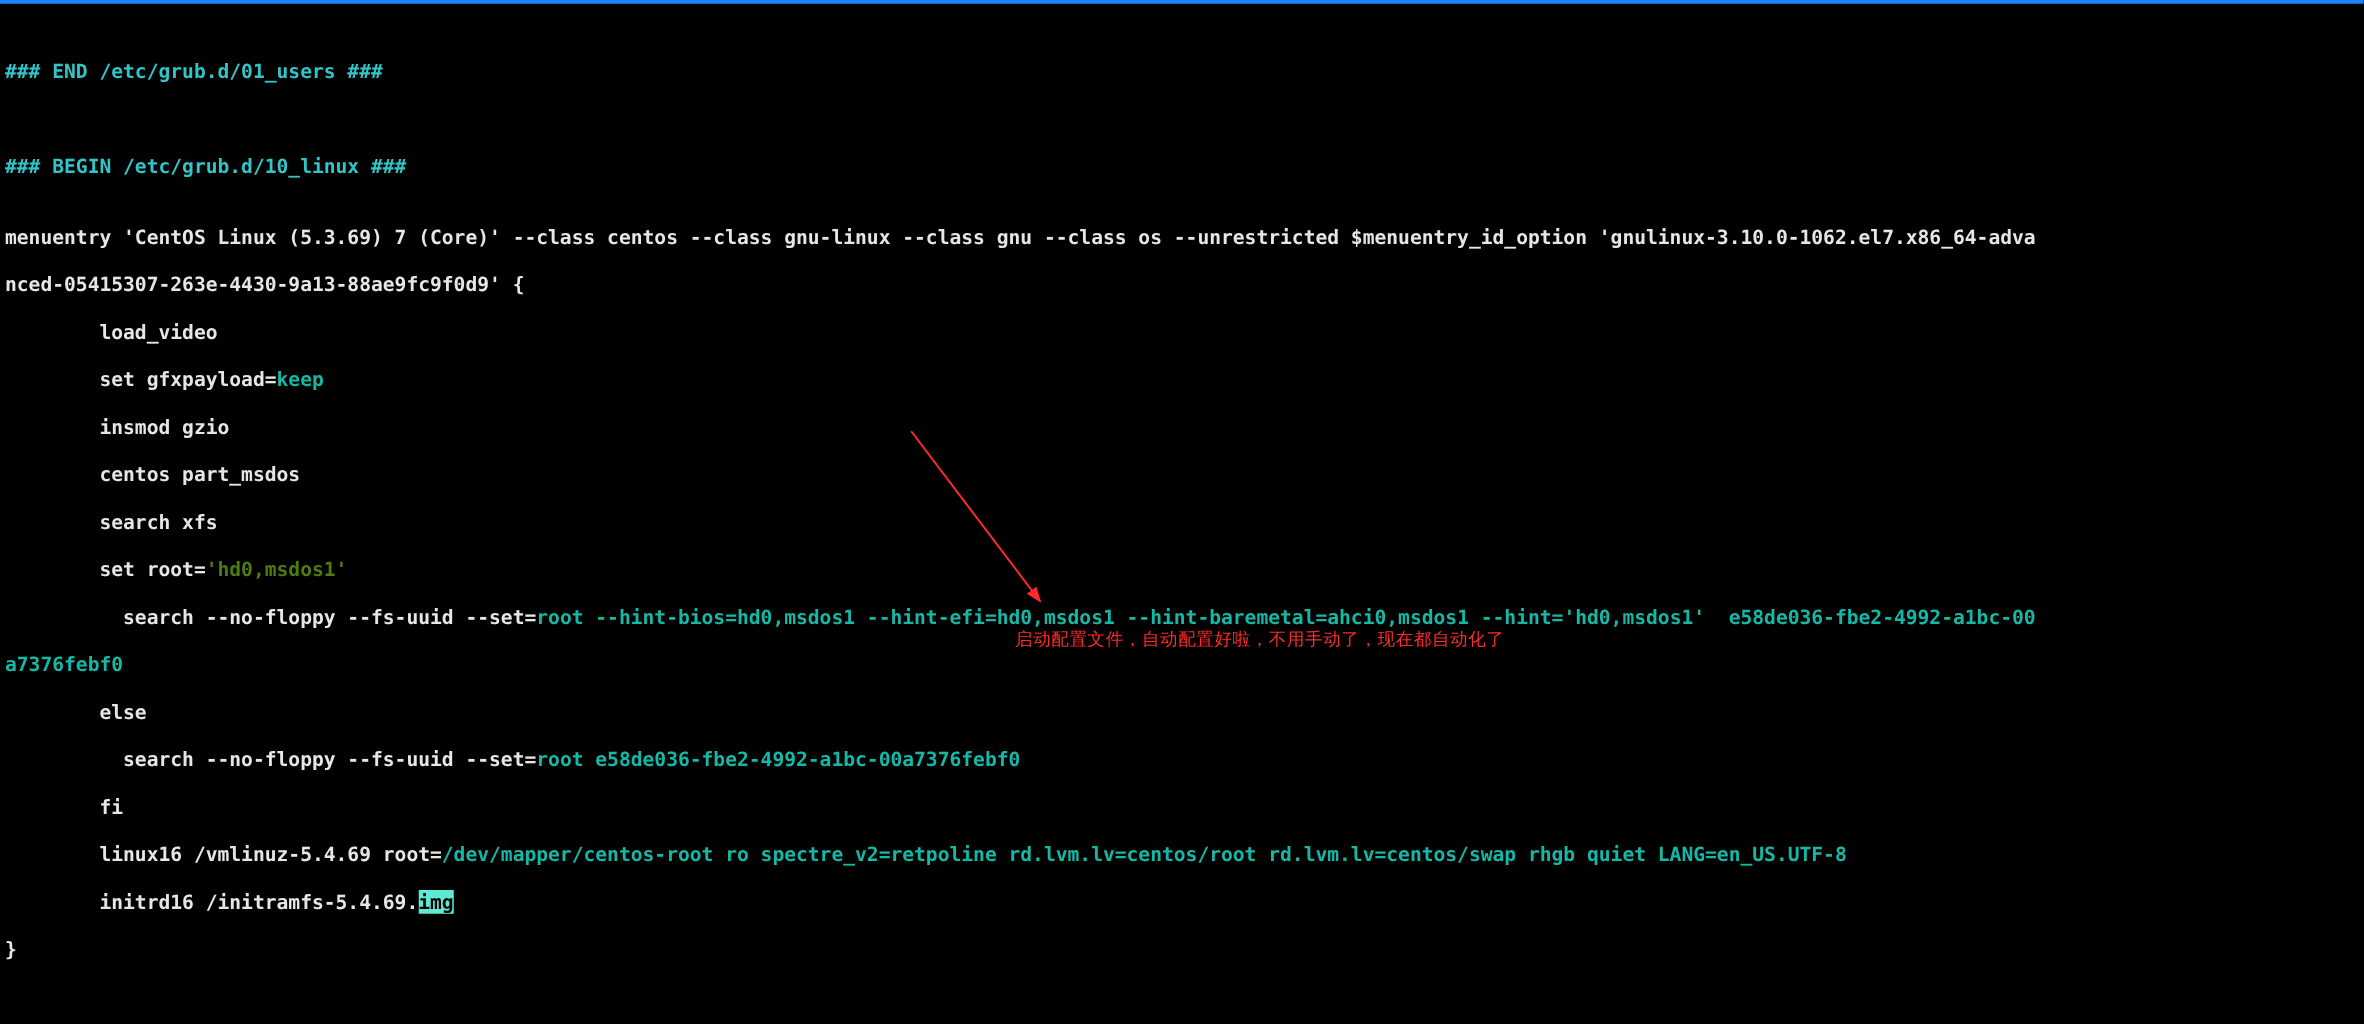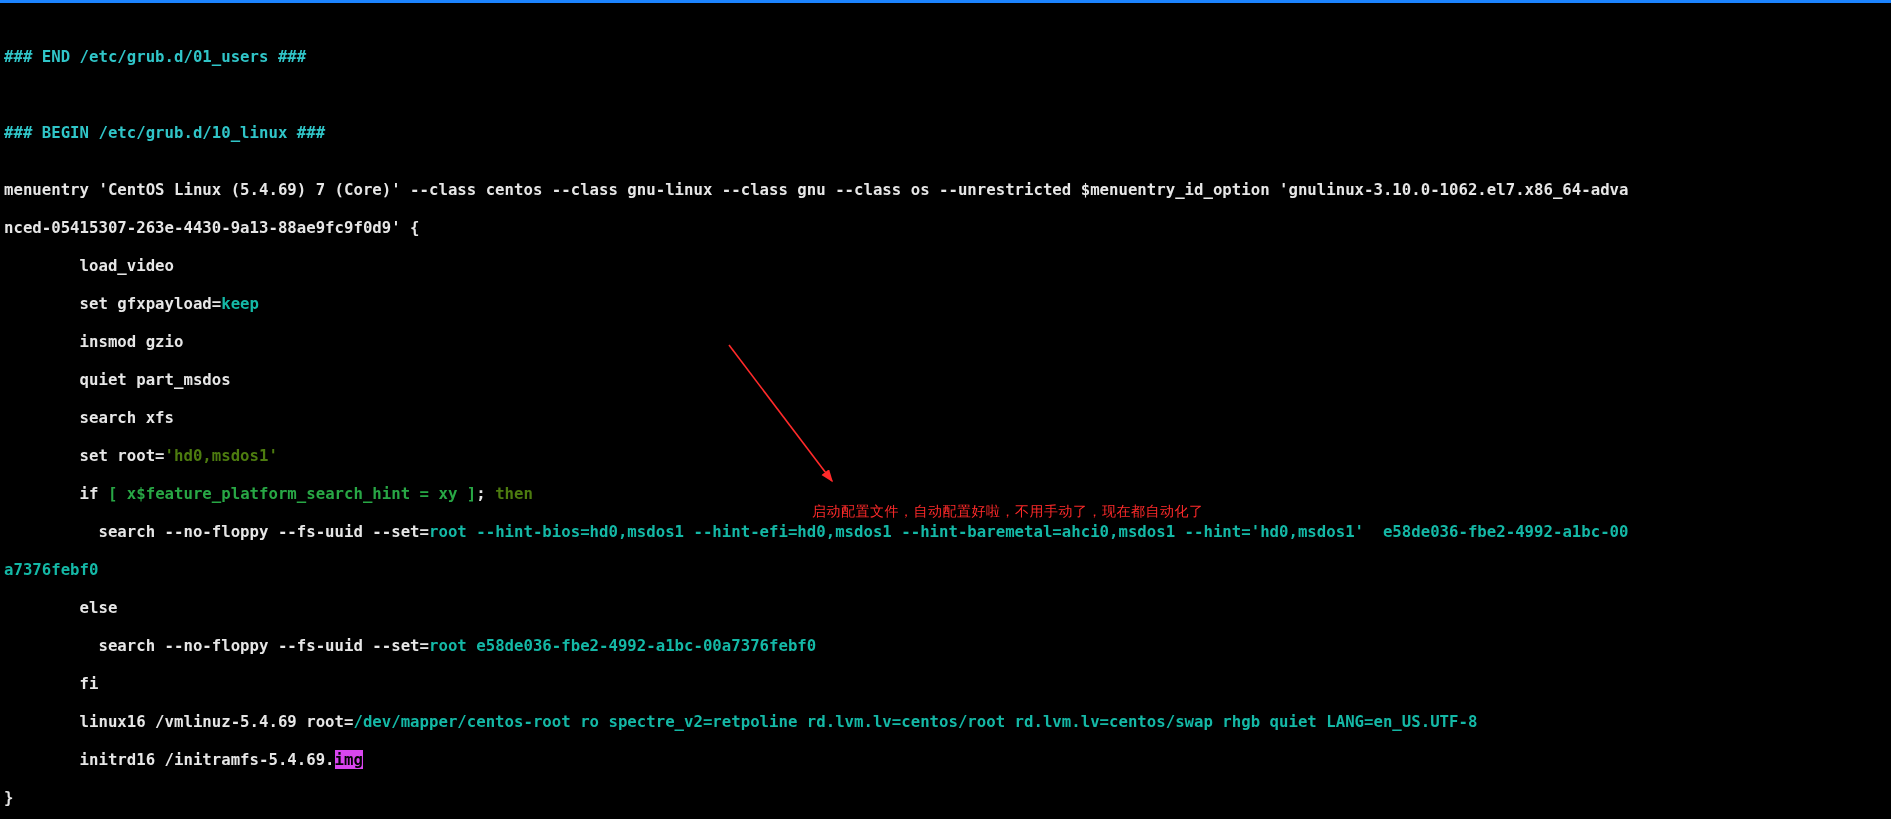--- a/index.html
+++ b/index.html
@@ -22,21 +22,21 @@
     position: relative;
     padding: 6px 4px 0 4px;
     white-space: pre;
   }
   .line { display:block;font-weight:bold; }
   .c-teal   { color: #30c5c8; }            
   .c-white  { color: #e6e6e6; }
   .c-gold   { color: #4d7c0f; }            
   .c-green  { color: #28a745; }            
   .c-red    { color: #14b8a6; }            
-  .c-yellow { background:#d946ef; color:#000; } 
+  .c-yellow { background:#5eead4; color:#000; } 
 
   .annotation-text {
     position:absolute;
     left:812px;
     top:499px;
     color:#ff2a2a;
     font-family: "Microsoft YaHei", "PingFang SC", sans-serif;
     font-size:14px;
     letter-spacing: 0.5px;
   }
@@ -51,29 +51,28 @@
 <body>
 
 <div class="titlebar"></div>
 
 <div class="term">
 
 <span class="line c-teal">### END /etc/grub.d/01_users ###</span>
 <span class="line"> </span>
 <span class="line c-teal">### BEGIN /etc/grub.d/10_linux ###</span>
 
-<span class="line c-white">menuentry 'CentOS Linux (5.4.69) 7 (Core)' --class centos --class gnu-linux --class gnu --class os --unrestricted $menuentry_id_option 'gnulinux-3.10.0-1062.el7.x86_64-adva</span>
+<span class="line c-white">menuentry 'CentOS Linux (5.3.69) 7 (Core)' --class centos --class gnu-linux --class gnu --class os --unrestricted $menuentry_id_option 'gnulinux-3.10.0-1062.el7.x86_64-adva</span>
 <span class="line c-white">nced-05415307-263e-4430-9a13-88ae9fc9f0d9' {</span>
 <span class="line c-white">        load_video</span>
 <span class="line"><span class="c-white">        set gfxpayload=</span><span class="c-red">keep</span></span>
 <span class="line c-white">        insmod gzio</span>
-<span class="line c-white">        quiet part_msdos</span>
+<span class="line c-white">        centos part_msdos</span>
 <span class="line c-white">        search xfs</span>
 <span class="line"><span class="c-white">        set root=</span><span class="c-gold">'hd0,msdos1'</span></span>
-<span class="line"><span class="c-white">        if </span><span class="c-green">[ x$feature_platform_search_hint = xy ]</span><span class="c-white">; </span><span class="c-gold">then</span></span>
 <span class="line"><span class="c-white">          search --no-floppy --fs-uuid --set=</span><span class="c-red">root --hint-bios=hd0,msdos1 --hint-efi=hd0,msdos1 --hint-baremetal=ahci0,msdos1 --hint='hd0,msdos1'  e58de036-fbe2-4992-a1bc-00</span></span>
 <span class="line c-red">a7376febf0</span>
 <span class="line c-white">        else</span>
 <span class="line"><span class="c-white">          search --no-floppy --fs-uuid --set=</span><span class="c-red">root e58de036-fbe2-4992-a1bc-00a7376febf0</span></span>
 <span class="line c-white">        fi</span>
 <span class="line"><span class="c-white">        linux16 /vmlinuz-5.4.69 root=</span><span class="c-red">/dev/mapper/centos-root ro spectre_v2=retpoline rd.lvm.lv=centos/root rd.lvm.lv=centos/swap rhgb quiet LANG=en_US.UTF-8</span></span>
 <span class="line"><span class="c-white">        initrd16 /initramfs-5.4.69.</span><span class="c-yellow">img</span></span>
 <span class="line c-white">}</span>
 
 

